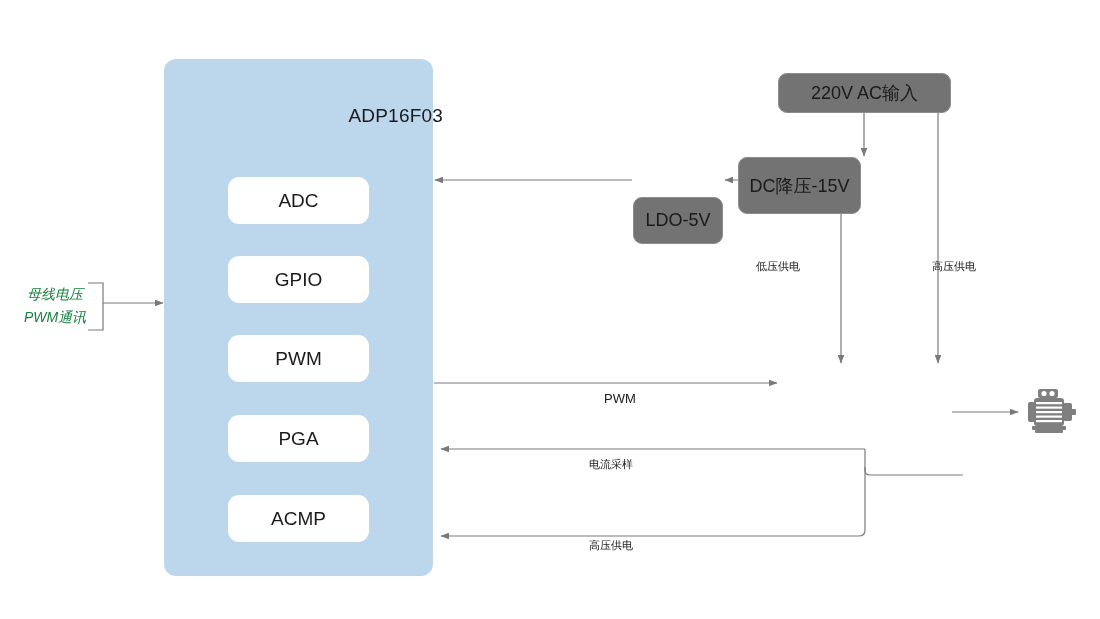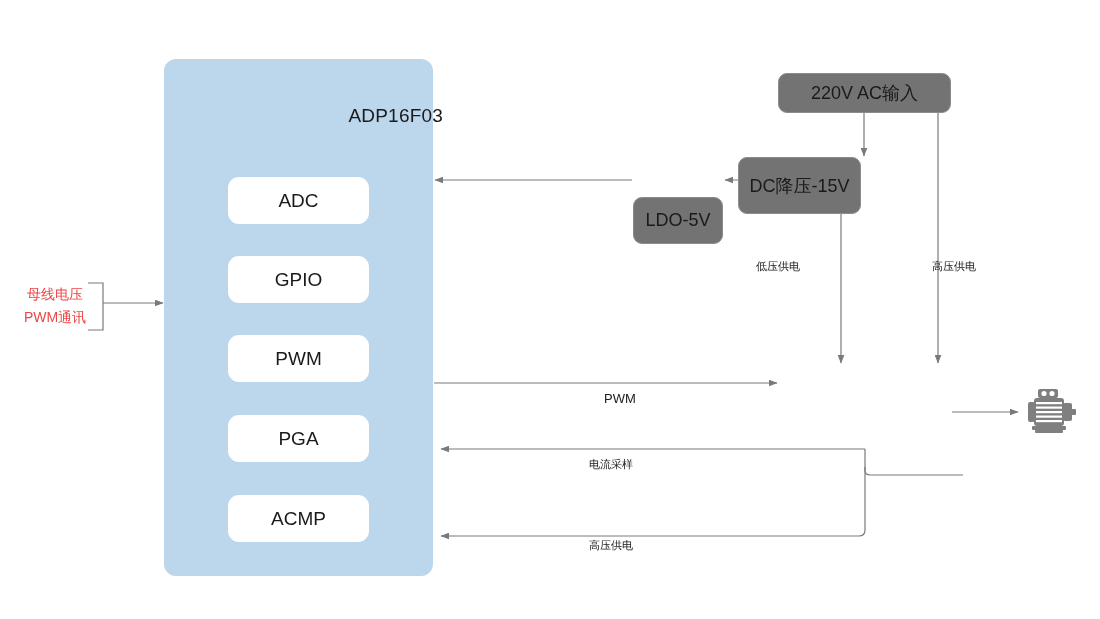--- a/index.html
+++ b/index.html
@@ -94,22 +94,23 @@
   #lbl-ocp    { left: 589px; top: 538px; }
 
   
   .input-labels {
     position: absolute;
     left: 10px;
     top: 283px;
     width: 90px;
     text-align: center;
     font-size: 14px;
-    color: #ef4444;
+    color: #15803d;
     line-height: 23px;
+    font-style: italic;
   }
   .input-labels div { white-space: nowrap; }
 
   
   .motor-icon {
     position: absolute;
     left: 1026px;
     top: 388px;
     width: 56px;
     height: 48px;

